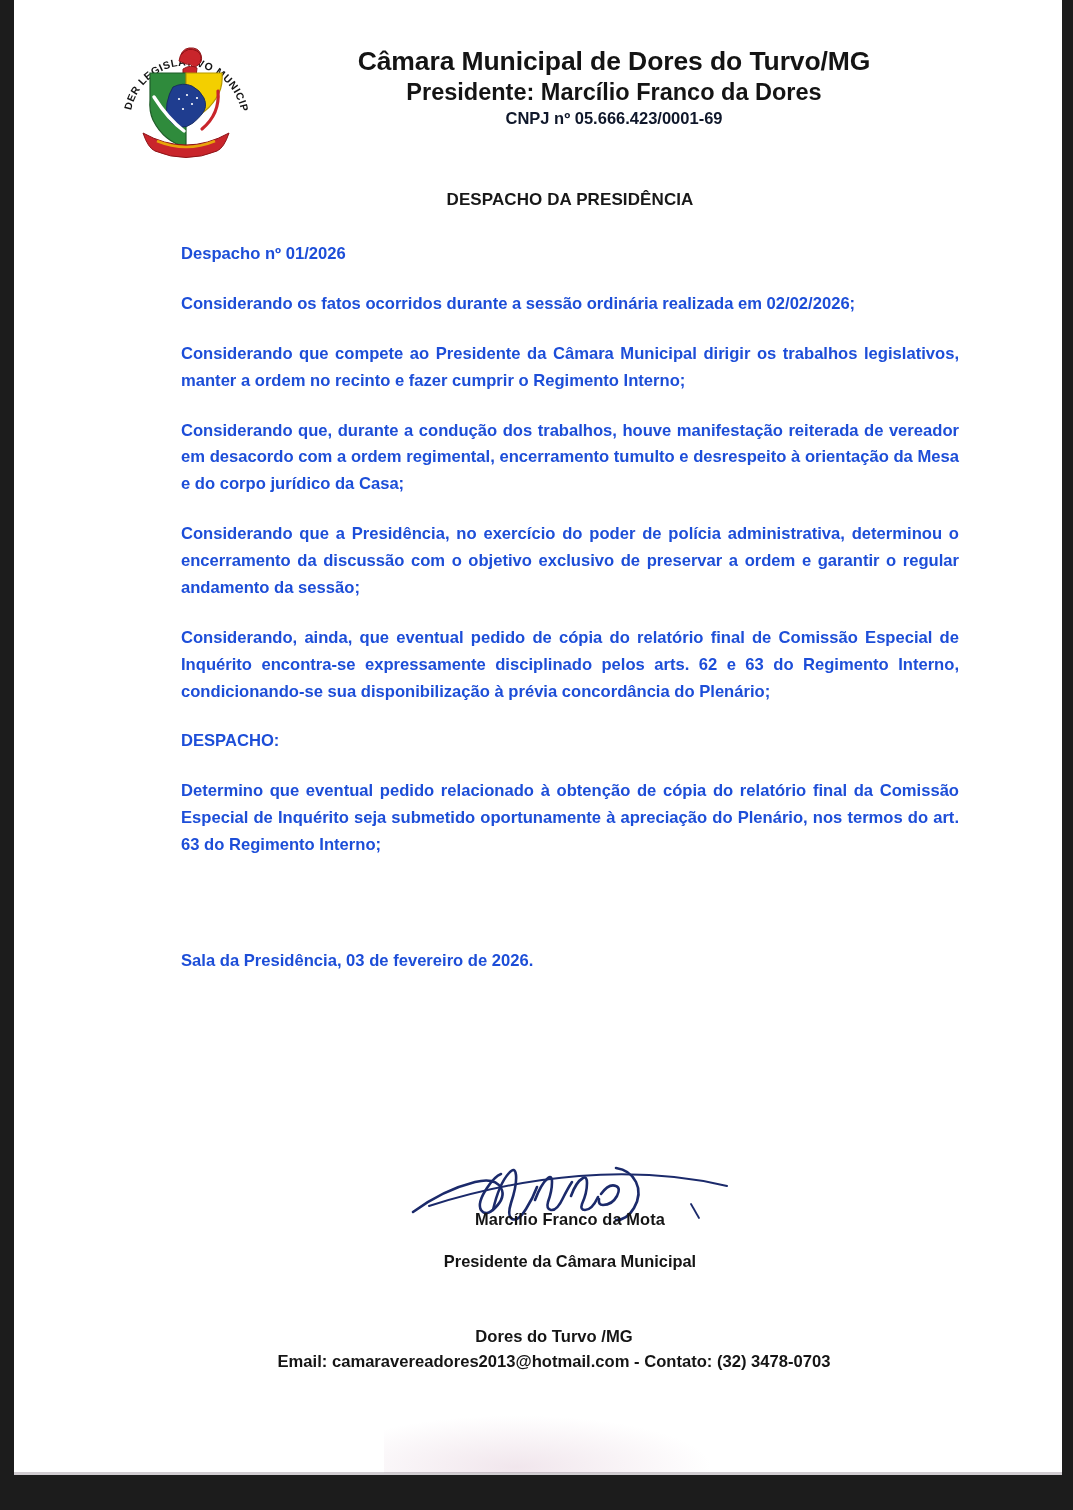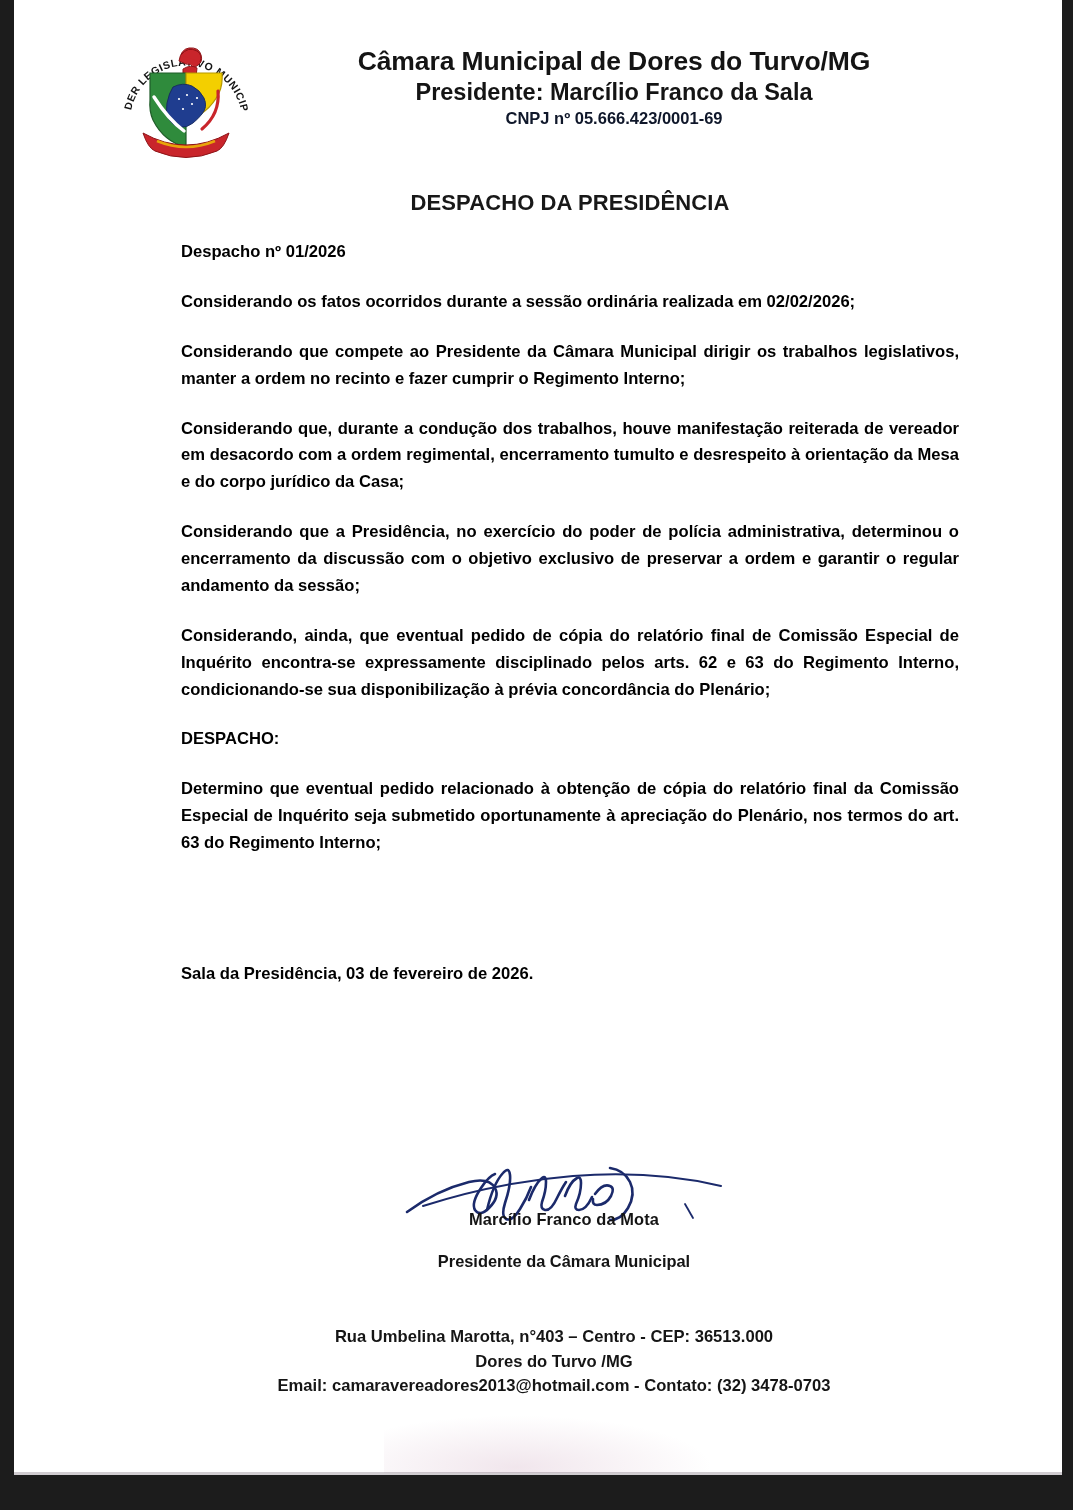--- a/index.html
+++ b/index.html
@@ -96,44 +96,44 @@
 
   
   .doc-body {
     position: absolute;
     left: 167px;
     top: 190px;
     width: 778px;
   }
   .doc-heading {
     text-align: center;
-    font-size: 22px;
+    font-size: 17px;
     font-weight: 700;
     color: #181818;
     letter-spacing: 0.1px;
-    margin-bottom: 23px;
+    margin-bottom: 31px;
   }
   .p {
     font-size: 16.6px;
     font-weight: 700;
-    color: #000000;
+    color: #1d4ed8;
     line-height: 1.62;
-    margin: 16px 0 23px 0;
+    margin: 1px 0 23px 0;
     text-align: justify;
     -webkit-hyphens: none;
     hyphens: none;
   }
   .p.left { text-align: left; }
   .p.tight { margin-bottom: 22px; }
   .spacer-gap { height: 66px; }
 
   
   .sig-block {
     position: absolute;
-    left: 161px;
+    left: 167px;
     top: 1148px;
     width: 778px;
     text-align: center;
   }
   .sig-wrap {
     position: relative;
     height: 96px;
   }
   .sig-ink {
     position: absolute;
@@ -215,21 +215,21 @@
 
           <path d="M105,66 q2,23 -16,38" fill="none" stroke="#c9252b" stroke-width="3.2" stroke-linecap="round"></path>
 
           <path d="M30,108 q43,24 86,0 q-5,15 -12,18 q-31,13 -62,0 q-7,-3 -12,-18 z" fill="#c9252b" stroke="#8e1418" stroke-width="1"></path>
           <path d="M44,116 q29,12 58,0" fill="none" stroke="#f3cf00" stroke-width="2.6" opacity="0.75"></path>
         </svg>
       </div>
 
       <div class="header-titles">
         <div class="title-line1">Câmara Municipal de Dores do Turvo/MG</div>
-        <div class="title-line2">Presidente: Marcílio Franco da Sala</div>
+        <div class="title-line2">Presidente: Marcílio Franco da Dores</div>
         <div class="title-line3">CNPJ nº 05.666.423/0001-69</div>
       </div>
     </div>
 
     <div class="doc-body">
 
       <div class="doc-heading">DESPACHO DA PRESIDÊNCIA</div>
 
       <p class="p left">Despacho nº 01/2026</p>
 
@@ -265,21 +265,20 @@
             </g>
           </svg>
         </div>
 
         <div class="sig-name">Marcílio Franco da Mota</div>
       </div>
       <div class="sig-role">Presidente da Câmara Municipal</div>
     </div>
 
     <div class="doc-footer">
-      <div>Rua Umbelina Marotta, n°403 – Centro - CEP: 36513.000</div>
       <div>Dores do Turvo /MG</div>
       <div>Email: camaravereadores2013@hotmail.com - Contato: (32) 3478-0703</div>
     </div>
 
     <div id="scan-smudge"></div>
   </div>
 
   <div id="scan-bottom-line"></div>
 </div>
 

